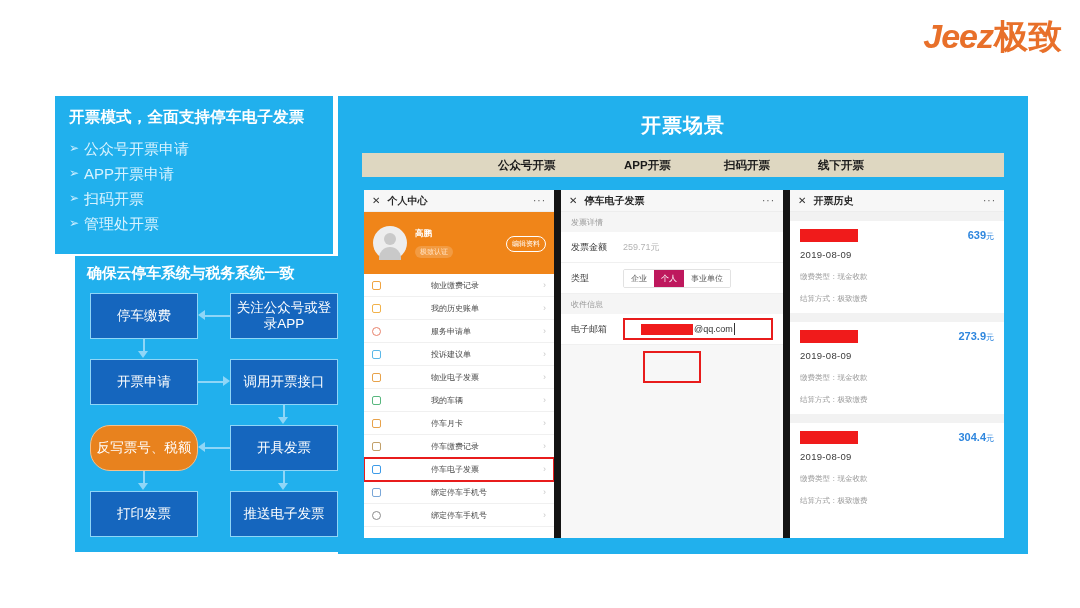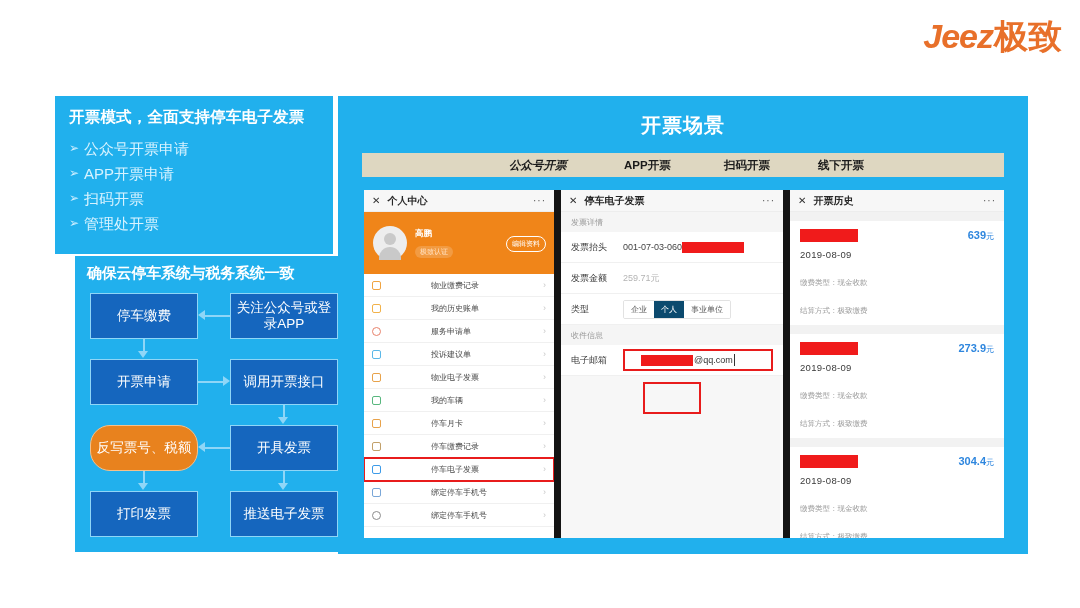--- a/index.html
+++ b/index.html
@@ -82,21 +82,21 @@
     padding-top:16px; letter-spacing:1px;
   }
   .tabbar {
     position:absolute; left:24px; top:57px; width:642px; height:24px;
     background:#DED7C1; display:flex; align-items:center;
   }
   .tab {
     font-size:11.5px; font-weight:bold; color:#1a1a1a; white-space:nowrap;
     position:absolute;
   }
-  .tab-0 { left:147px;font-style:italic; } .tab-1 { left:262px; }
+  .tab-0 { left:136px; } .tab-1 { left:262px; }
   .tab-2 { left:362px; } .tab-3 { left:456px; }
 
   .phones {
     position:absolute; left:26px; top:94px; width:640px; height:348px;
     display:flex; background:#ffffff;
   }
   .divider { width:7px; background:#141414; flex:0 0 7px; }
 
   
   .screen { background:#ffffff; position:relative; overflow:hidden; height:348px; }
@@ -165,21 +165,21 @@
   .field {
     height:31px; display:flex; align-items:center; padding:0 10px;
     border-bottom:1px solid #F0F0F0; font-size:9px; color:#333;
   }
   .fld-k { width:52px; flex:0 0 52px; color:#3a3a3a; }
   .fld-v { color:#444; }
   .fld-v.grey { color:#b4b4b4; }
   .redact { display:inline-block; background:#F01B1B; height:11px; vertical-align:-1px; }
   .seg { display:flex; border:1px solid #E2E2E2; border-radius:2px; overflow:hidden; }
   .seg-opt { font-size:8px; padding:3px 7px; color:#555; background:#fff; }
-  .seg-opt.active { background:#0c4a6e; color:#fff; }
+  .seg-opt.active { background:#be185d; color:#fff; }
   .email-box {
     flex:1; border:2px solid #E81C1C; height:22px; display:flex; align-items:center;
     padding:0 16px; font-size:9px; color:#333; background:#fff;
   }
   .email-box .caret { width:1px; height:12px; background:#333; margin-left:1px; }
   .btn-row { padding:10px 12px; background:#F7F7F7; position:relative; height:44px; }
   .btn-confirm {
     width:100%; height:24px; background:#3D9BF2; border-radius:3px;
     display:flex; align-items:center; justify-content:center;
     color:#ffffff; font-size:9px;
@@ -191,21 +191,21 @@
   .s2-fill { background:#F7F7F7; height:100%; }
 
   
   .s3 { width:214px; flex:1; }
   .hist-gap { height:9px; background:#F2F2F2; }
   .hist-card { padding:8px 10px 9px 10px; background:#fff; }
   .hist-top { display:flex; align-items:center; justify-content:space-between; }
   .hist-amt { color:#2E86DE; font-size:11px; font-weight:bold;margin-left:29px; }
   .hist-amt .unit { font-size:8px; font-weight:normal; }
   .hist-date { font-size:9.5px; color:#3a3a3a; margin-top:7px; letter-spacing:.3px; }
-  .hist-line { font-size:7.5px; color:#9a9a9a; margin-top:18px; filter:blur(.3px); }
+  .hist-line { font-size:7.5px; color:#9a9a9a; margin-top:12px; filter:blur(.3px); }
 </style>
 </head>
 <body>
 
 <div id="root">
 
   <div class="logo">
     <span>Jeez</span>
       <span class="cn">极致</span>
   </div>
@@ -358,25 +358,20 @@
 
       <div class="screen s2">
         <div class="sc-head">
           <span class="x">✕</span>
           <span class="ttl">停车电子发票</span>
           <span class="dots">···</span>
         </div>
 
         <div class="sec-label">发票详情</div>
 
-        <div class="field">
-          <span class="fld-k">发票抬头</span>
-          <span class="fld-v">001-07-03-060</span>
-          <span class="redact" style="width:62px;"></span>
-        </div>
 
         <div class="field">
           <span class="fld-k">发票金额</span>
           <span class="fld-v grey">259.71元</span>
         </div>
 
         <div class="field">
           <span class="fld-k">类型</span>
           <span class="seg">
             <span class="seg-opt">企业</span>

